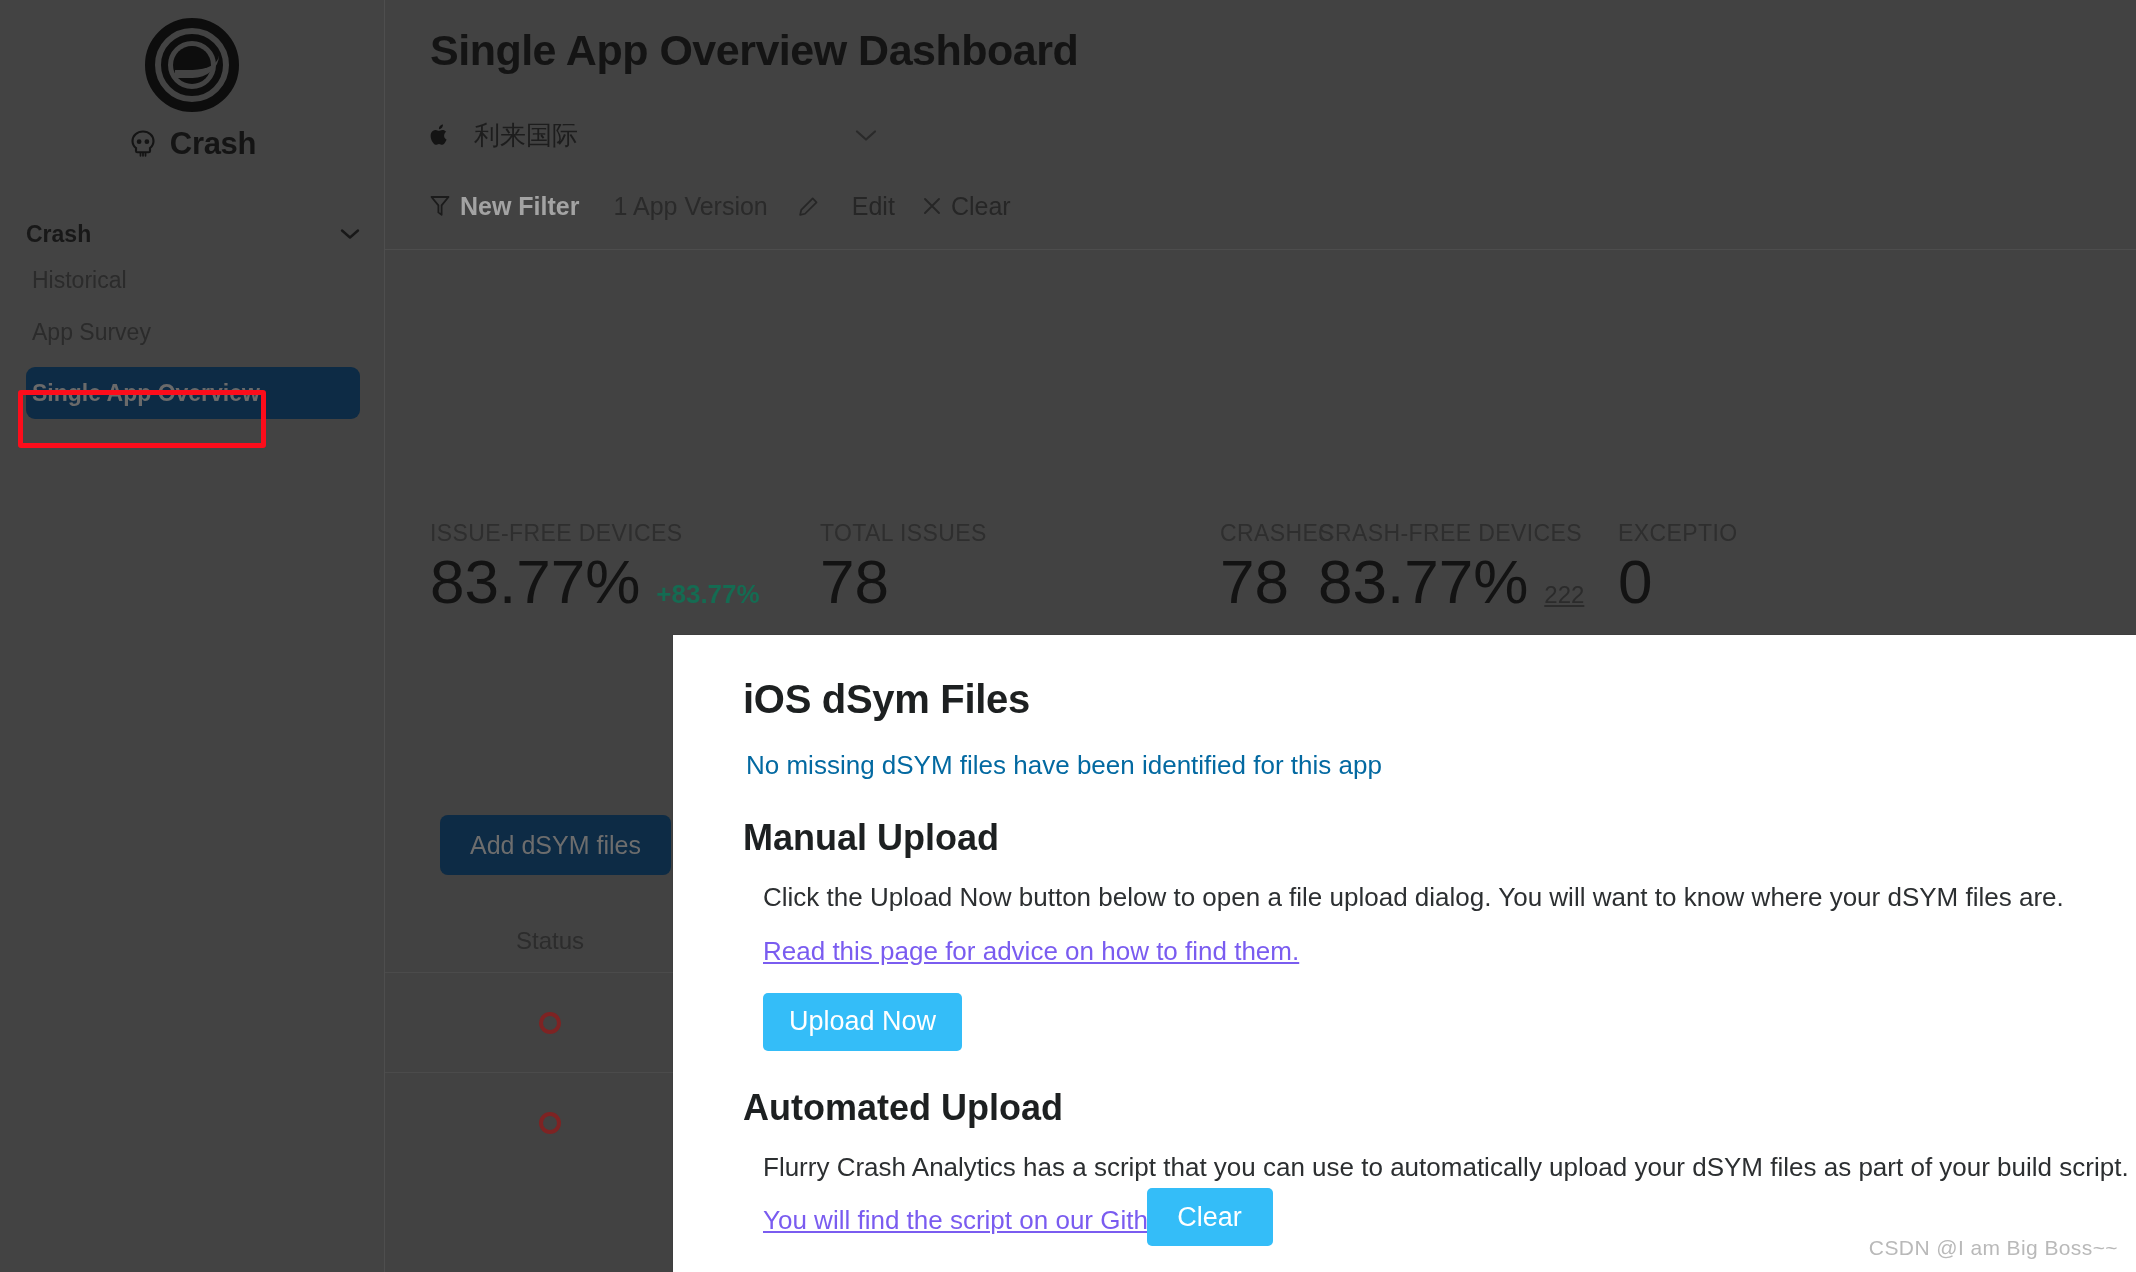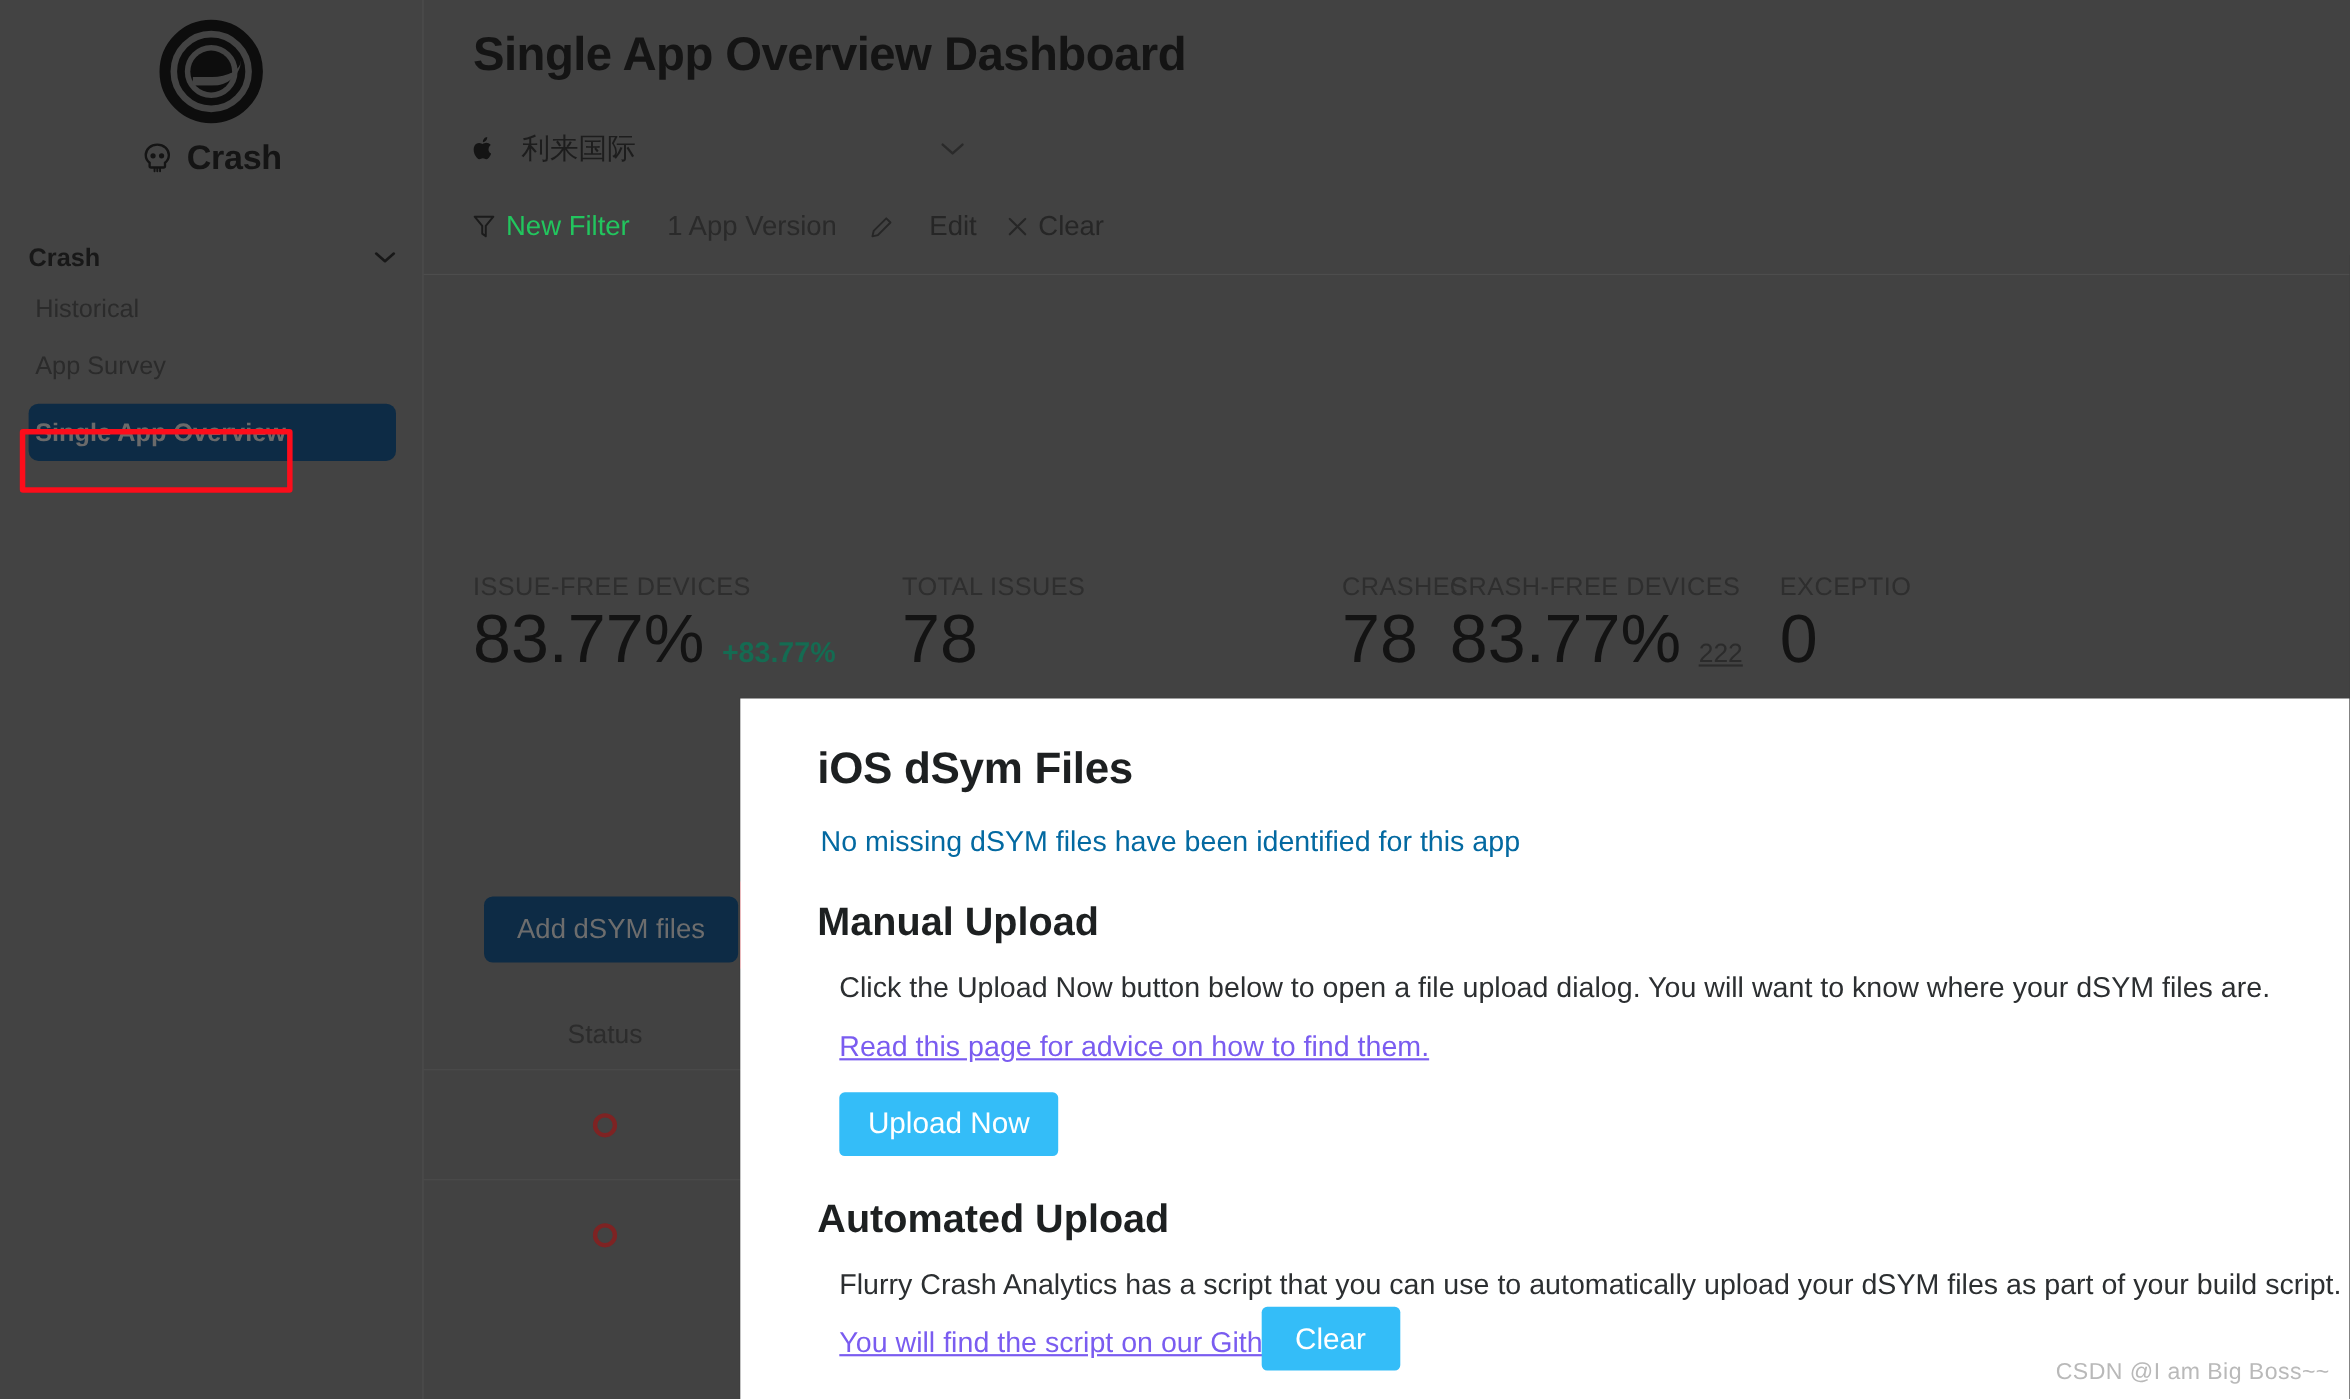--- a/index.html
+++ b/index.html
@@ -125,21 +125,21 @@
 
   #filter-bar {
     margin-top: 26px;
     margin-left: 45px;
     display: flex; align-items: center;
     gap: 0px;
     height: 46px;
   }
   .filter-chunk { display: flex; align-items: center; gap: 10px; }
   .funnel-icon { width: 20px; height: 22px; display:block; }
-  #new-filter-label { font-size: 25px; font-weight: normal; color: #22c55e; }
+  #new-filter-label { font-size: 25px; font-weight: bold; color: #a3a3a3; }
   #app-version-label { font-size: 25px; color: #2a2a2a; margin-left: 34px; }
   .pencil-icon { width: 21px; height: 21px; display:block; }
   #edit-label, #clear-label { font-size: 25px; color: #262626; }
   #edit-chunk { margin-left: 30px; gap: 33px; }
   #clear-chunk { margin-left: 28px; }
   .x-icon { width: 18px; height: 18px; display:block; }
 
   #divider-under-header {
     margin-top: 20px;
     height: 1px; background: #4d4d4d; width: 100%;

